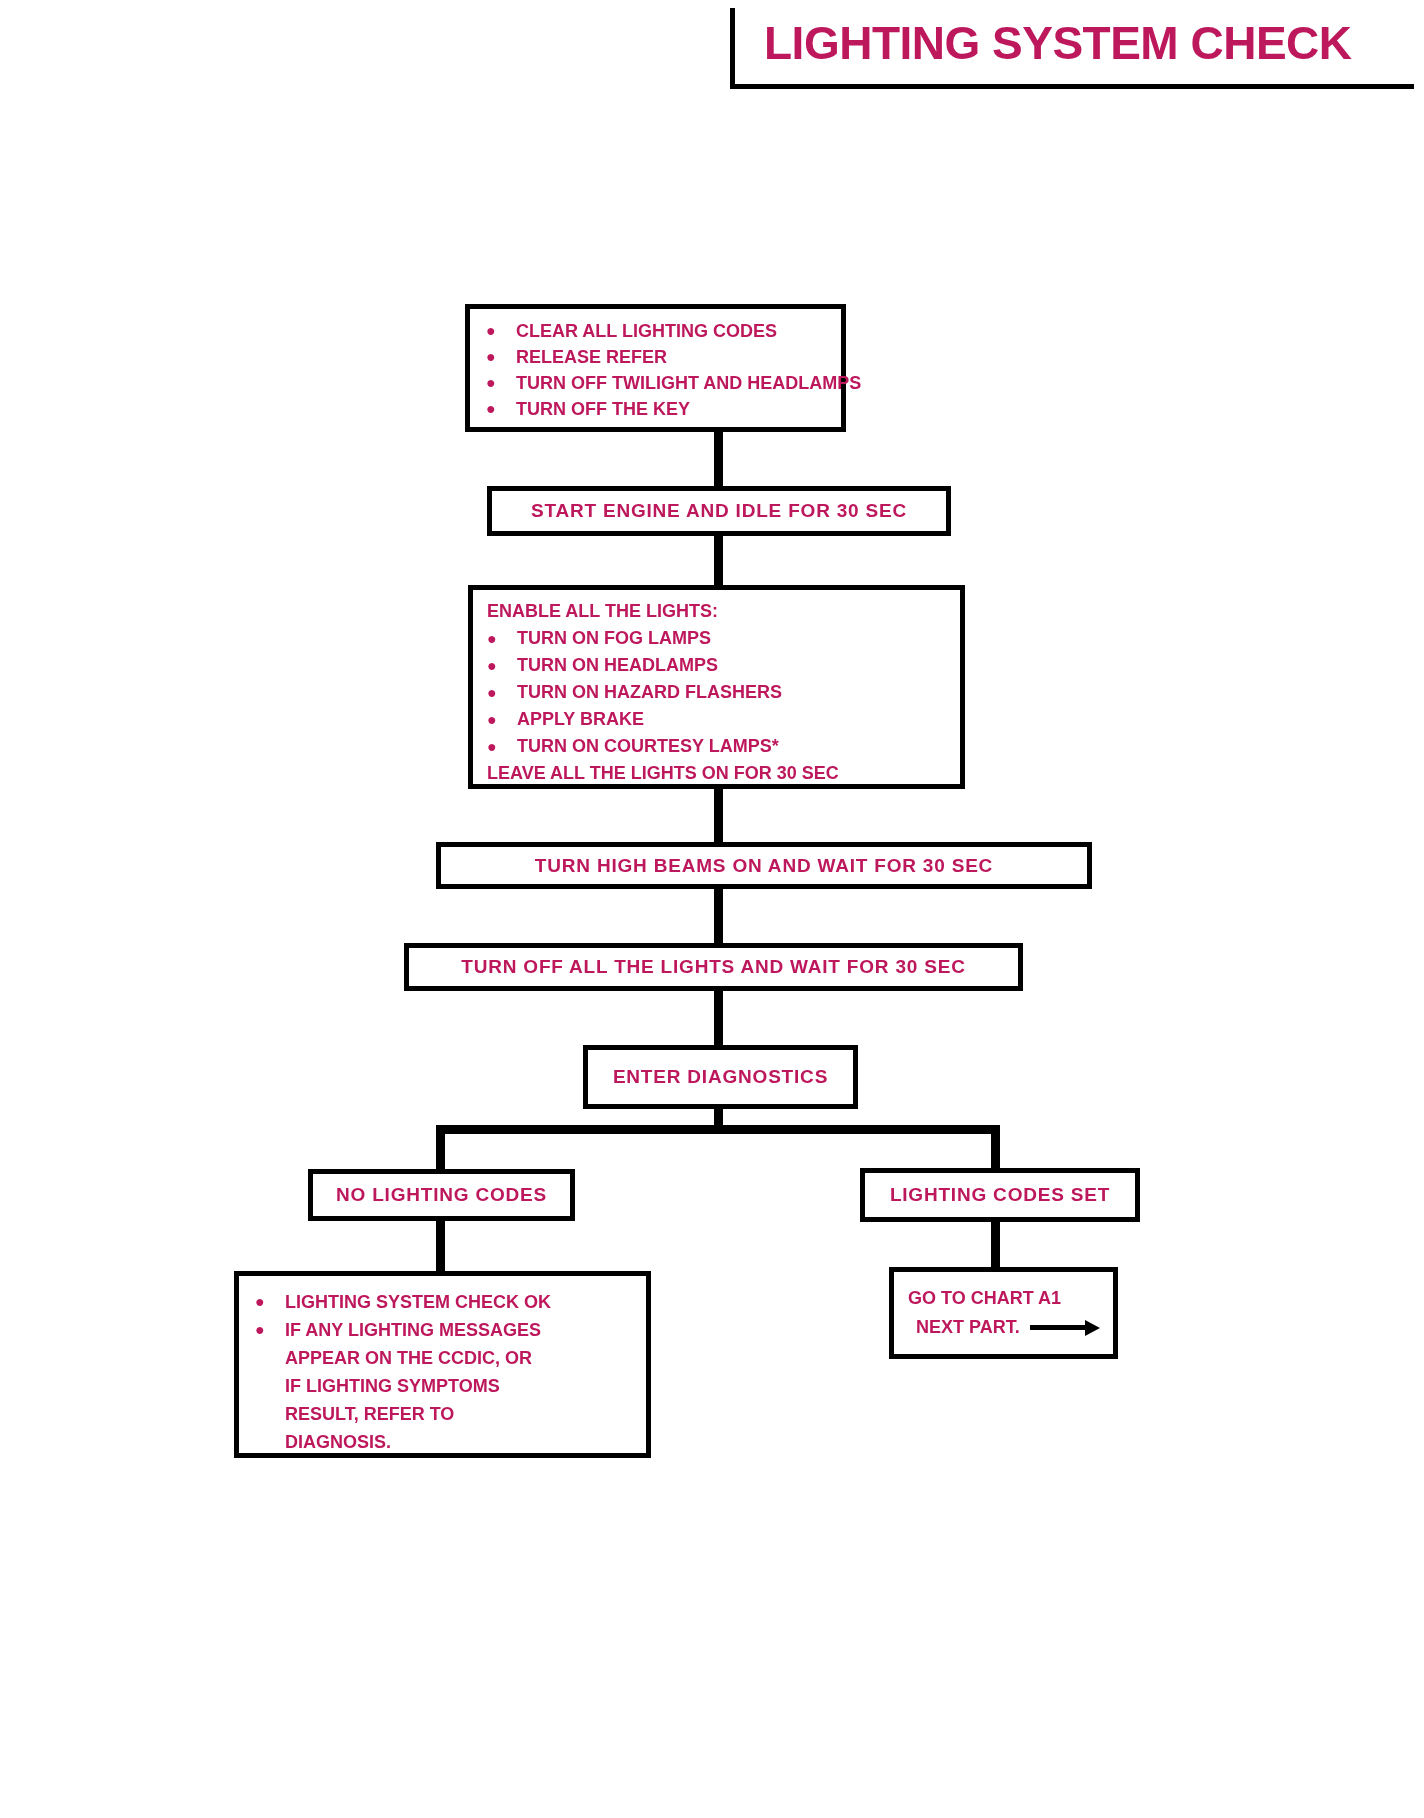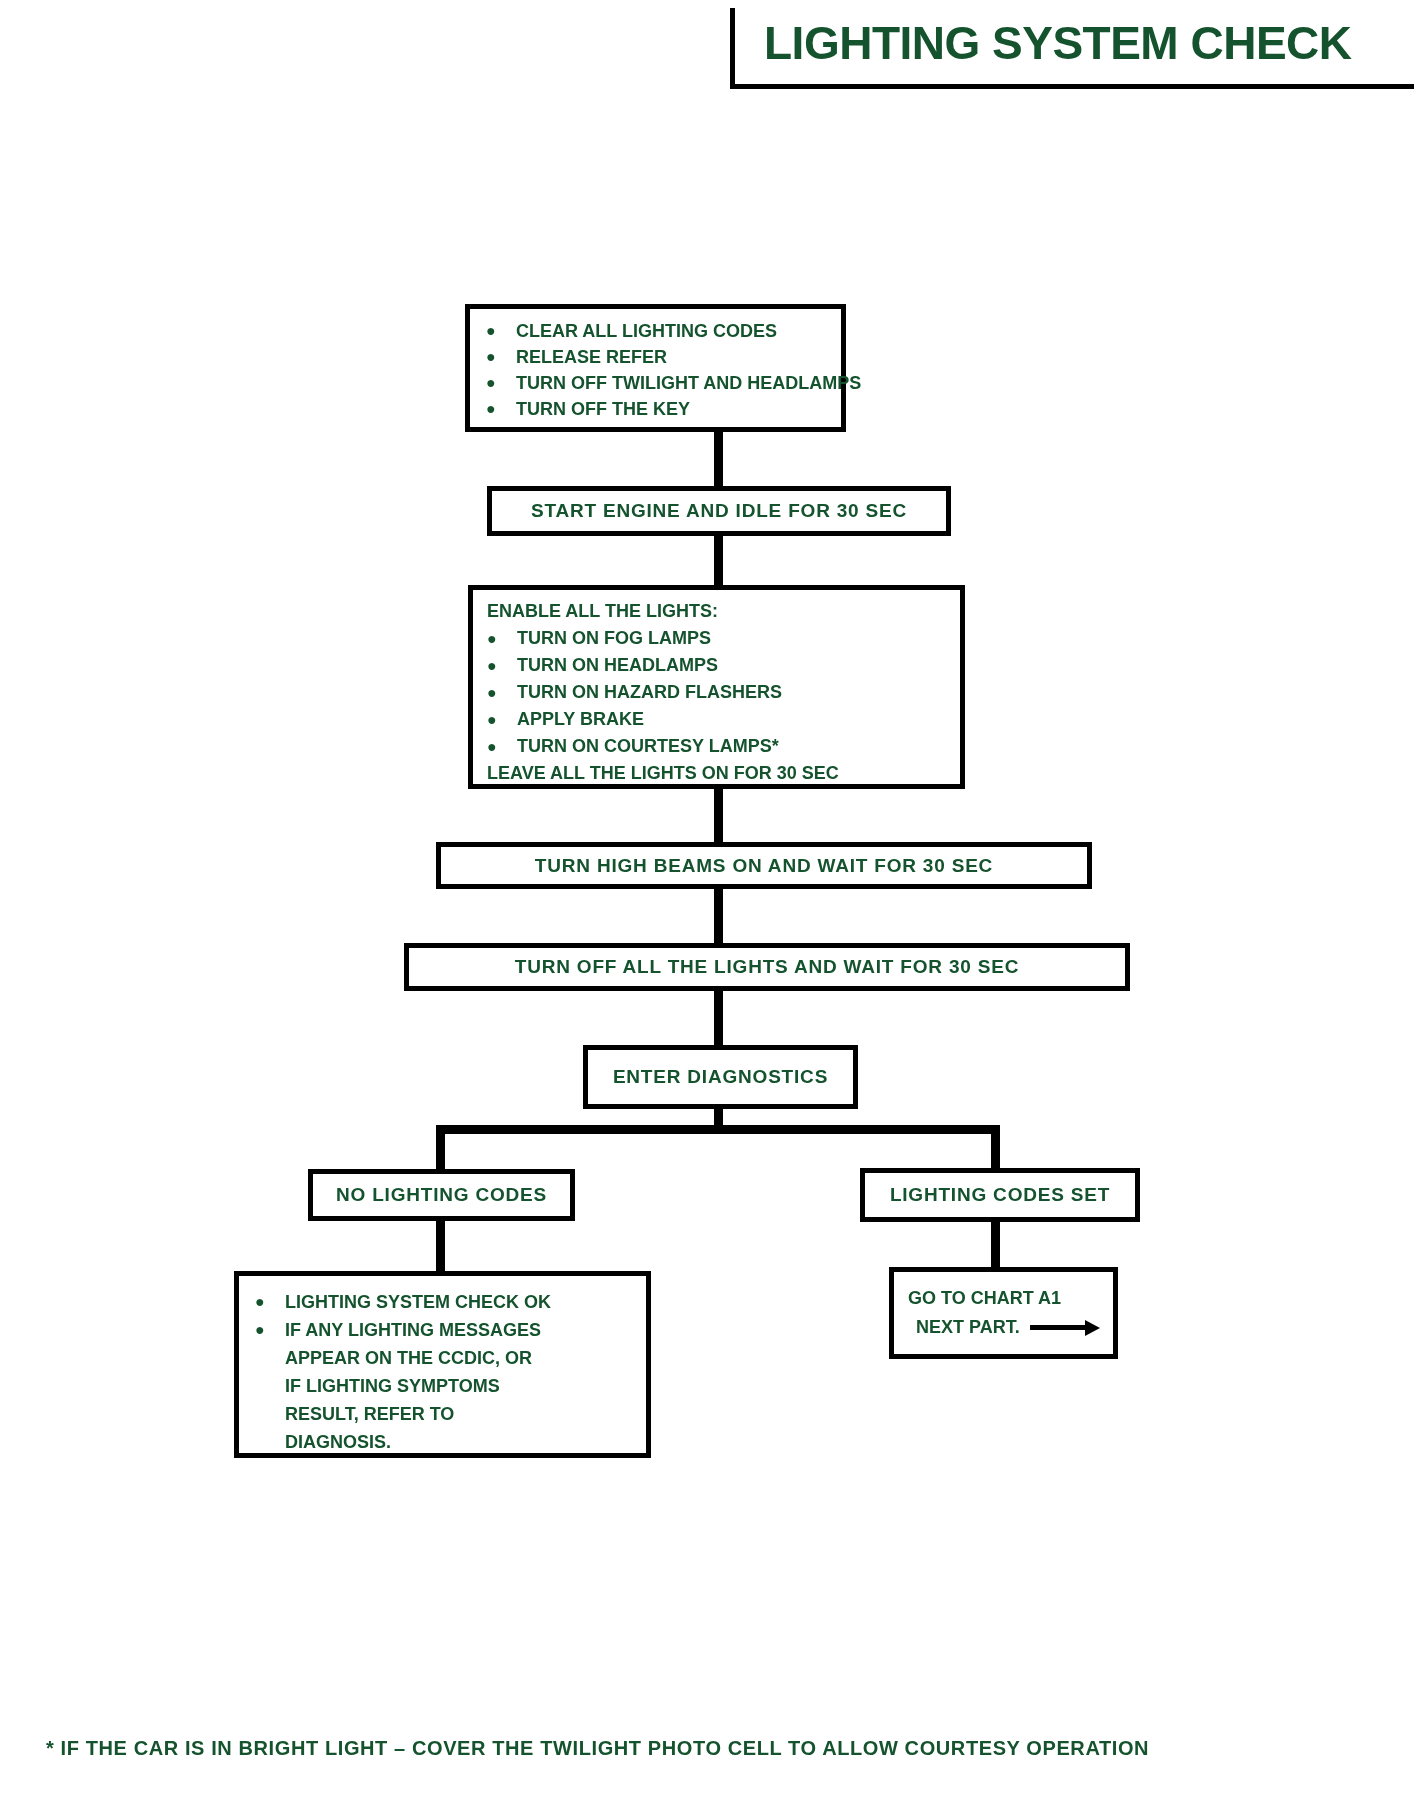--- a/index.html
+++ b/index.html
@@ -1,17 +1,17 @@
 <!DOCTYPE html>
 <html><head>
 <meta charset="utf-8">
 <style>
   html,body{margin:0;padding:0;background:#ffffff;}
   .page{position:relative;width:1424px;height:1818px;background:#ffffff;overflow:hidden;
-        font-family:"Liberation Sans", sans-serif;color:#14532d;}
+        font-family:"Liberation Sans", sans-serif;color:#be185d;}
 
   
   .tbar{position:absolute;left:730px;top:8px;width:5px;height:77px;background:#000;}
   .ttext{position:absolute;left:764px;top:16px;font-size:46px;font-weight:bold;
          letter-spacing:-0.5px;white-space:nowrap;}
   .trule{position:absolute;left:730px;top:84px;width:684px;height:5px;background:#000;}
 
   
   .conn{position:absolute;background:#000;}
   .v{width:9px;}
@@ -29,21 +29,21 @@
 
   
   .box{position:absolute;border:5px solid #000;background:#fff;box-sizing:border-box;
        font-weight:bold;}
   .b1{left:465px;top:304px;width:381px;height:128px;padding:9px 4px 0 16px;
       font-size:18px;line-height:26px;}
   .b2{left:487px;top:486px;width:464px;height:50px;}
   .b3{left:468px;top:585px;width:497px;height:204px;padding:8px 4px 0 14px;
       font-size:18px;line-height:27px;}
   .b4{left:436px;top:842px;width:656px;height:47px;}
-  .b5{left:404px;top:943px;width:726px;height:48px;}
+  .b5{left:404px;top:943px;width:619px;height:48px;}
   .b6{left:583px;top:1045px;width:275px;height:64px;}
   .b7{left:308px;top:1169px;width:267px;height:52px;}
   .b8{left:860px;top:1168px;width:280px;height:54px;}
   .b9{left:234px;top:1271px;width:417px;height:187px;padding:12px 4px 0 16px;
       font-size:18px;line-height:28px;}
   .b10{left:889px;top:1267px;width:229px;height:92px;padding:12px 0 0 14px;
       font-size:18px;line-height:29px;}
 
   .center{display:flex;align-items:center;justify-content:center;font-size:19px;
           letter-spacing:0.8px;white-space:nowrap;}
@@ -183,15 +183,14 @@
     <div class="gline">GO TO CHART A1</div>
     <div class="gline gl2">
       <span>NEXT PART.</span>
       <span class="arrow">
         <span class="shaft"></span>
           <span class="head"></span>
       </span>
     </div>
   </div>
 
-  <div class="footnote">* IF THE CAR IS IN BRIGHT LIGHT – COVER THE TWILIGHT PHOTO CELL TO ALLOW COURTESY OPERATION</div>
 
 </div>
 
 </body></html>

